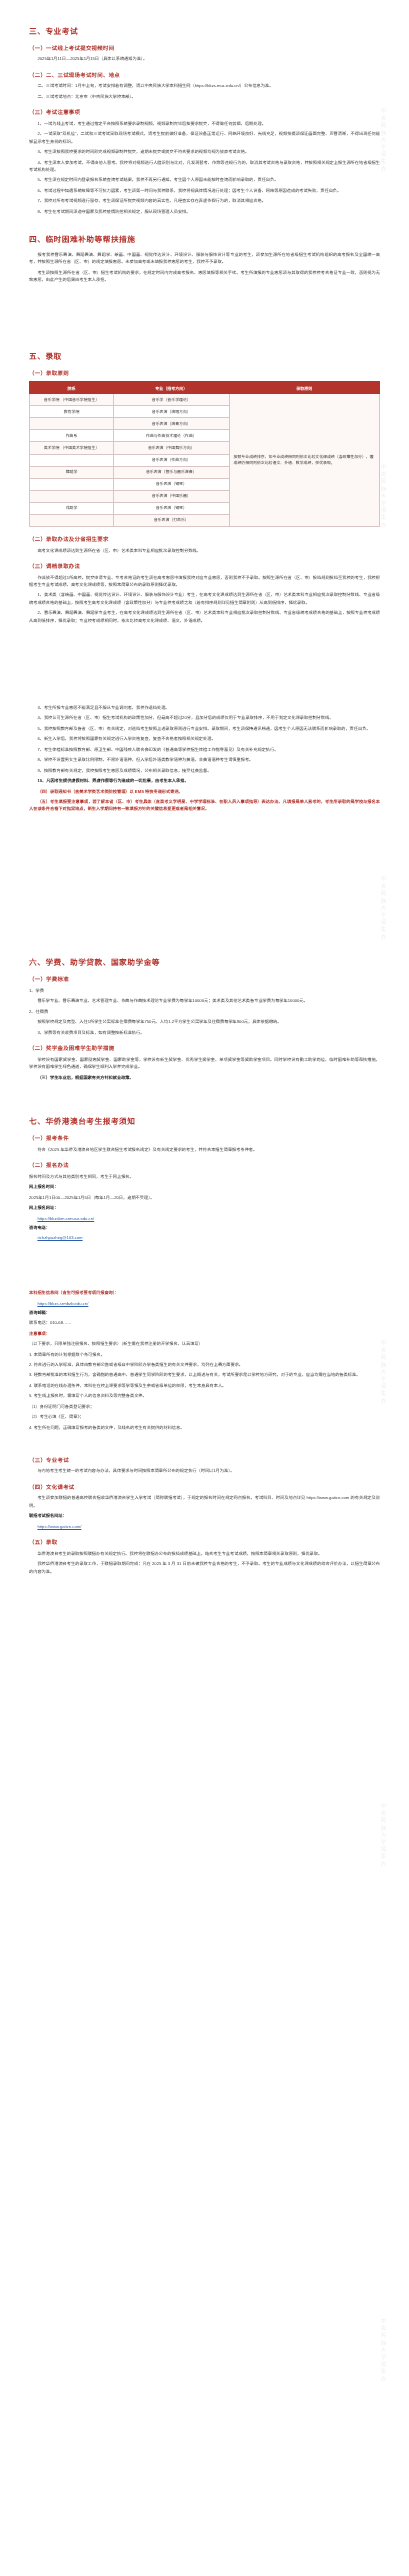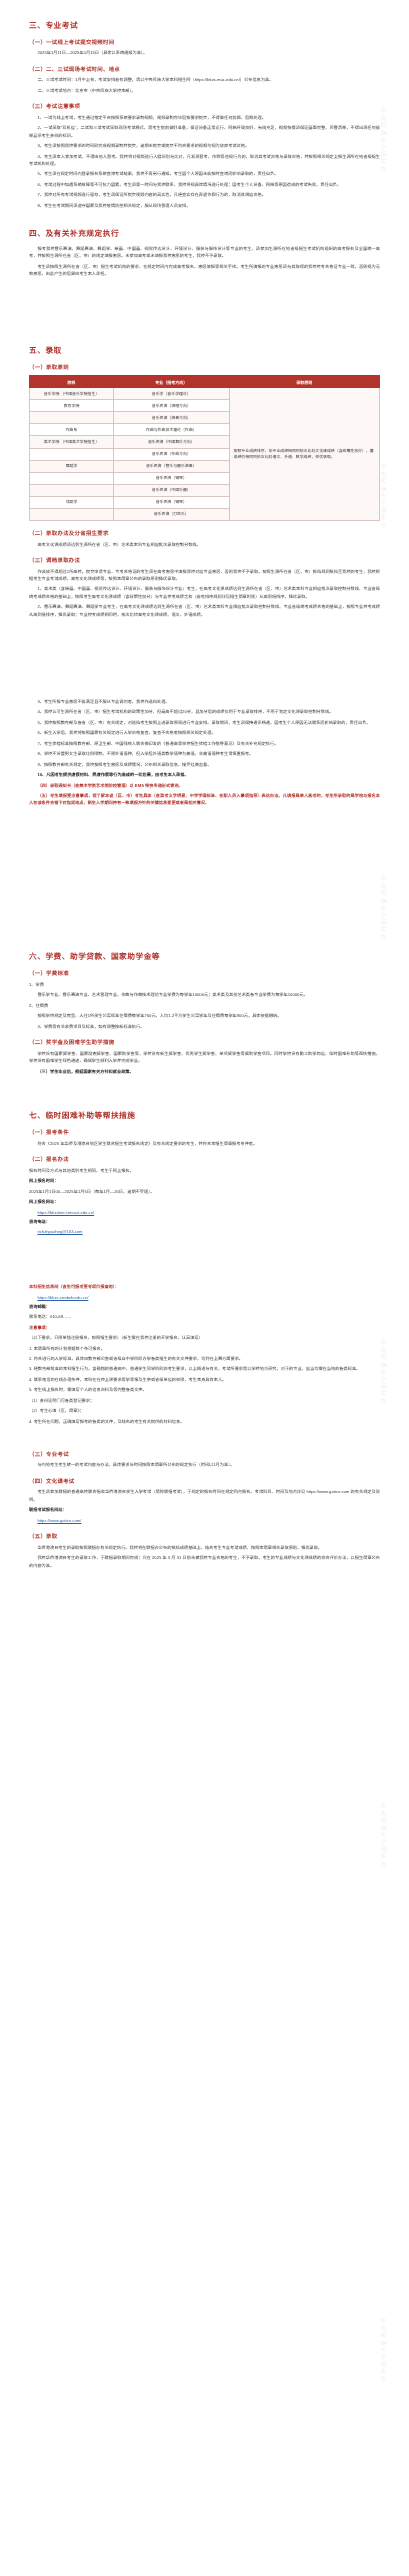--- a/index.html
+++ b/index.html
@@ -34,21 +34,21 @@
     white-space:nowrap;
   }
   
   h2.sec{
     color:#b3342d;
     font-size:7.7px;
     font-weight:bold;
     margin:17.5px 0 7.2px 0;
     letter-spacing:0.5px;
   }
-  h2.sec.first{margin-top:1px;font-family:Liberation Serif, serif;}
+  h2.sec.first{margin-top:7px;font-family:Liberation Serif, serif;}
   h3.sub{
     color:#b3342d;
     font-size:5.4px;
     font-weight:bold;
     margin:8.2px 0 3.6px 0;
     letter-spacing:0.3px;
   }
   p{
     font-size:4.2px;
     line-height:1.75;
@@ -122,21 +122,21 @@
     <h3 class="sub">（三）考试注意事项</h3>
     <p>1、一试为线上考试，考生通过指定平台按照系统要求录制视频，视频录制完毕后按要求提交，不得做任何剪辑、后期处理。</p>
     <p>2、一试采取“双机位”，二试和三试考试采取现场考试模式，请考生提前做好准备，保证设备正常运行、网络环境良好、光线充足，视频拍摄须保证画面完整、声音清晰，不得出现任何能够显示考生身份的标识。</p>
     <p>3、考生须按照我校要求的时间段完成视频录制并提交，逾期未提交或提交不符合要求的视频均视为放弃考试资格。</p>
     <p>4、考生须本人参加考试，不得由他人替考。我校将对视频进行人脸识别与比对，凡发现替考、作弊等违规行为的，取消其考试资格与录取资格，并按照相关规定上报生源所在地省级招生考试机构处理。</p>
     <p>5、考生须在规定时间内登录报名系统查询考试结果，我校不再另行通知。考生因个人原因未能按时查询而影响录取的，责任自负。</p>
     <p>6、考试过程中如遇系统故障等不可抗力因素，考生须第一时间与我校联系，我校将视具体情况进行处理；因考生个人设备、网络等原因造成的考试失败，责任自负。</p>
     <p>7、我校对所有考试视频进行留存，考生须保证所提交视频内容的真实性。凡经查实存在弄虚作假行为的，取消其相应资格。</p>
     <p>8、考生在考试期间须遵守国家及我校疫情防控相关规定，服从现场管理人员安排。</p>
 
-    <h2 class="sec">四、及有关补充规定执行</h2>
+    <h2 class="sec">四、临时困难补助等帮扶措施</h2>
     <p>报考我校音乐表演、舞蹈表演、舞蹈学、绘画、中国画、视觉传达设计、环境设计、服装与服饰设计等专业的考生，须参加生源所在地省级招生考试机构组织的高考报名及全国统一高考，并按照生源所在省（区、市）的规定填报志愿。未参加高考或未填报我校志愿的考生，我校不予录取。</p>
     <p>考生须按照生源所在省（区、市）招生考试机构的要求，在规定时间内完成高考报名、志愿填报等相关手续。考生所填报的专业志愿须与其取得的我校校考合格证专业一致，否则视为无效志愿，由此产生的后果由考生本人承担。</p>
 
     <div class="spacer-lg"></div>
 
     <h2 class="sec">五、录取</h2>
     <h3 class="sub">（一）录取原则</h3>
 
     <table class="major">
       <thead>
@@ -226,21 +226,21 @@
     <p>音乐学专业、音乐表演专业、艺术管理专业、作曲与作曲技术理论专业学费为每学年10000元；美术类及其他艺术类各专业学费为每学年10000元。</p>
     <p class="noind">2、住宿费</p>
     <p>按照学校规定及房型、入住1所学生公寓标准住宿费每学年750元、人均1.2平方学生公寓学年及住宿费每学年900元，具体依据缴纳。</p>
     <p>3、学费等有关收费项目及标准，如有调整按新标准执行。</p>
     <h3 class="sub">（二）奖学金及困难学生助学措施</h3>
     <p>学校设有国家奖学金、国家励志奖学金、国家助学金等，学校设有新生奖学金、优秀学生奖学金、单项奖学金等奖助学金项目。同时学校设有勤工助学岗位、临时困难补助等帮扶措施，学校设有困难学生绿色通道，确保学生顺利入学并完成学业。</p>
     <p class="bold">（三）学生毕业后，根据国家有关方针和就业政策。</p>
 
     <div class="spacer"></div>
 
-    <h2 class="sec">七、临时困难补助等帮扶措施</h2>
+    <h2 class="sec">七、华侨港澳台考生报考须知</h2>
     <h3 class="sub">（一）报考条件</h3>
     <p>符合《2025 年华侨及港澳台地区学生联合招生考试报名规定》及有关规定要求的考生，并符合本招生简章报考条件者。</p>
     <h3 class="sub">（二）报名办法</h3>
     <p class="noind">报名时间及方式与其他类别考生相同，考生于网上报名。</p>
     <p class="noind bold">网上报名时间：</p>
     <p class="noind">2025年1月1日00—2025年1月5日（每年1月—20日，逾期不受理）。</p>
     <p class="noind bold">网上报名网址：</p>
     <p class="linkline"><span class="link">https://bkzsbm.srmuse.edu.cn/</span></p>
     <p class="noind bold">咨询电话：</p>
     <p class="linkline"><span class="link">richzhpazheg@163.com</span></p>

